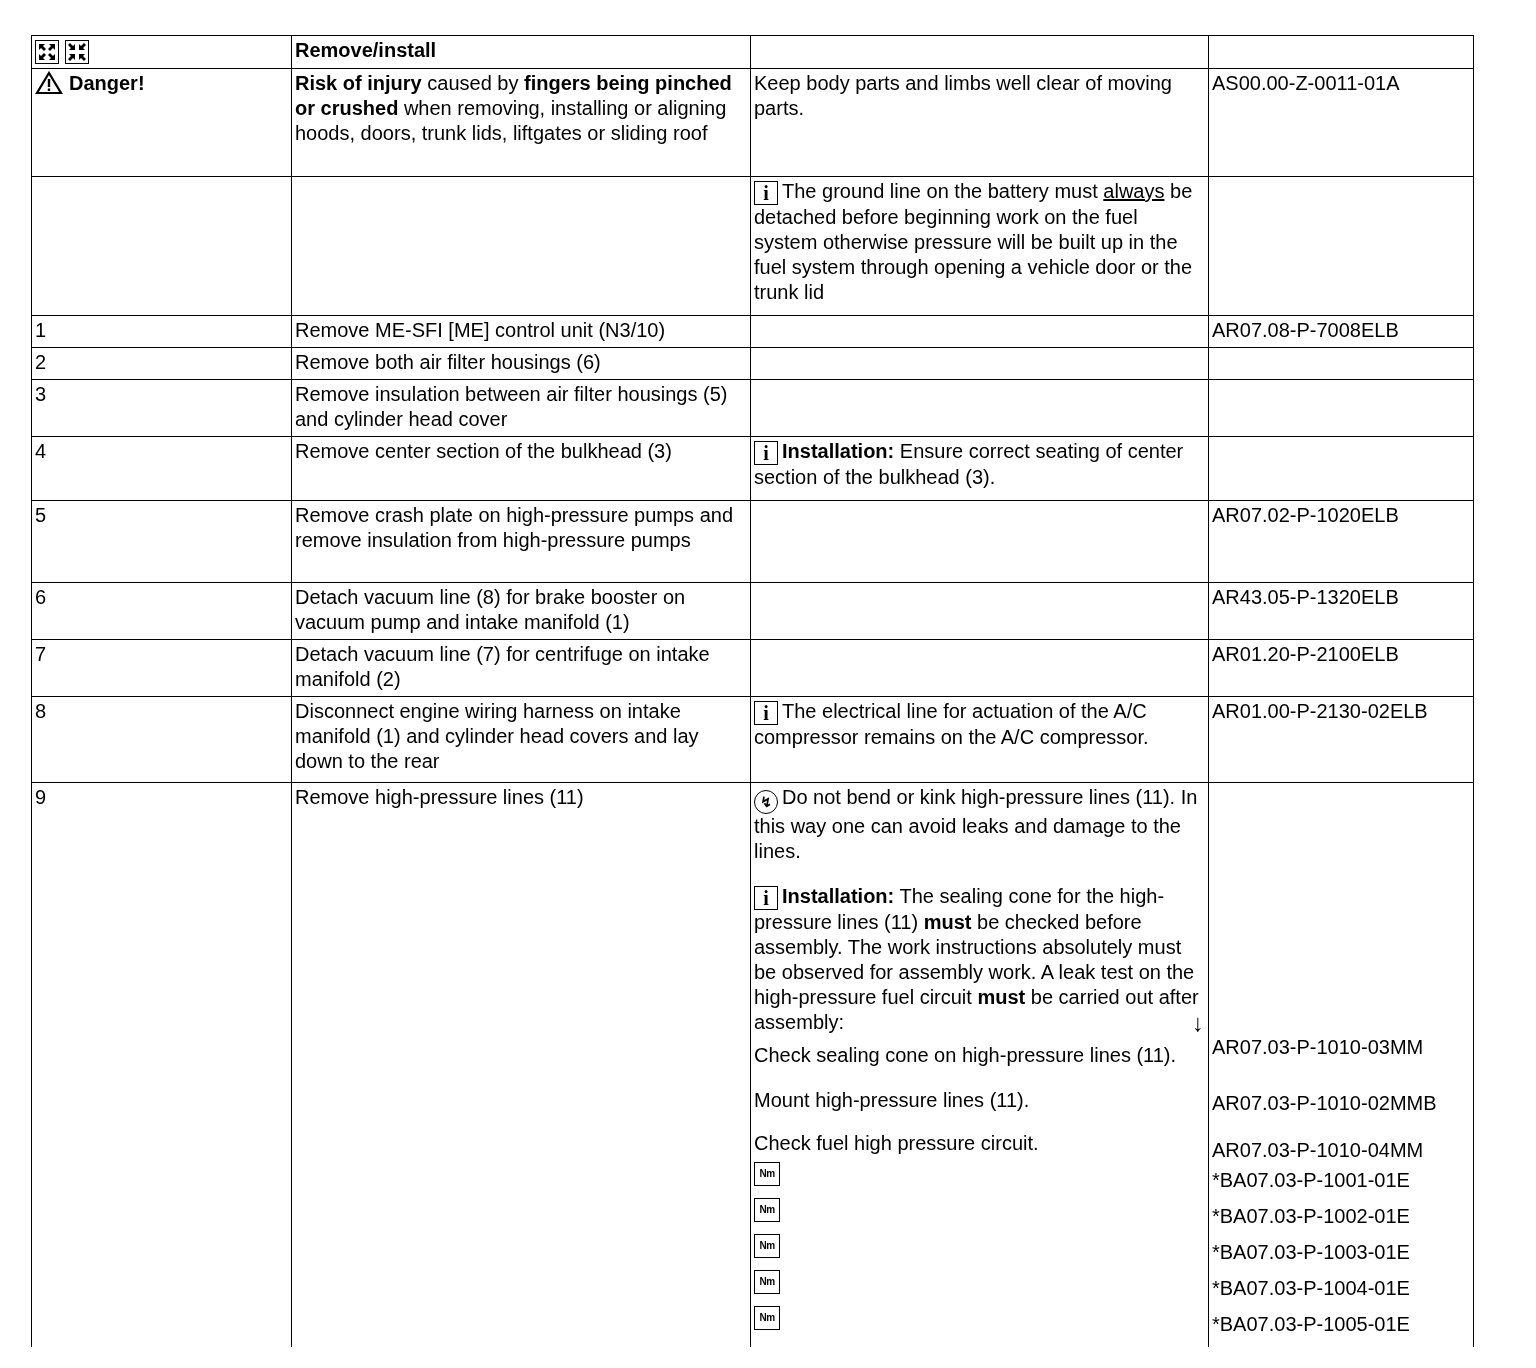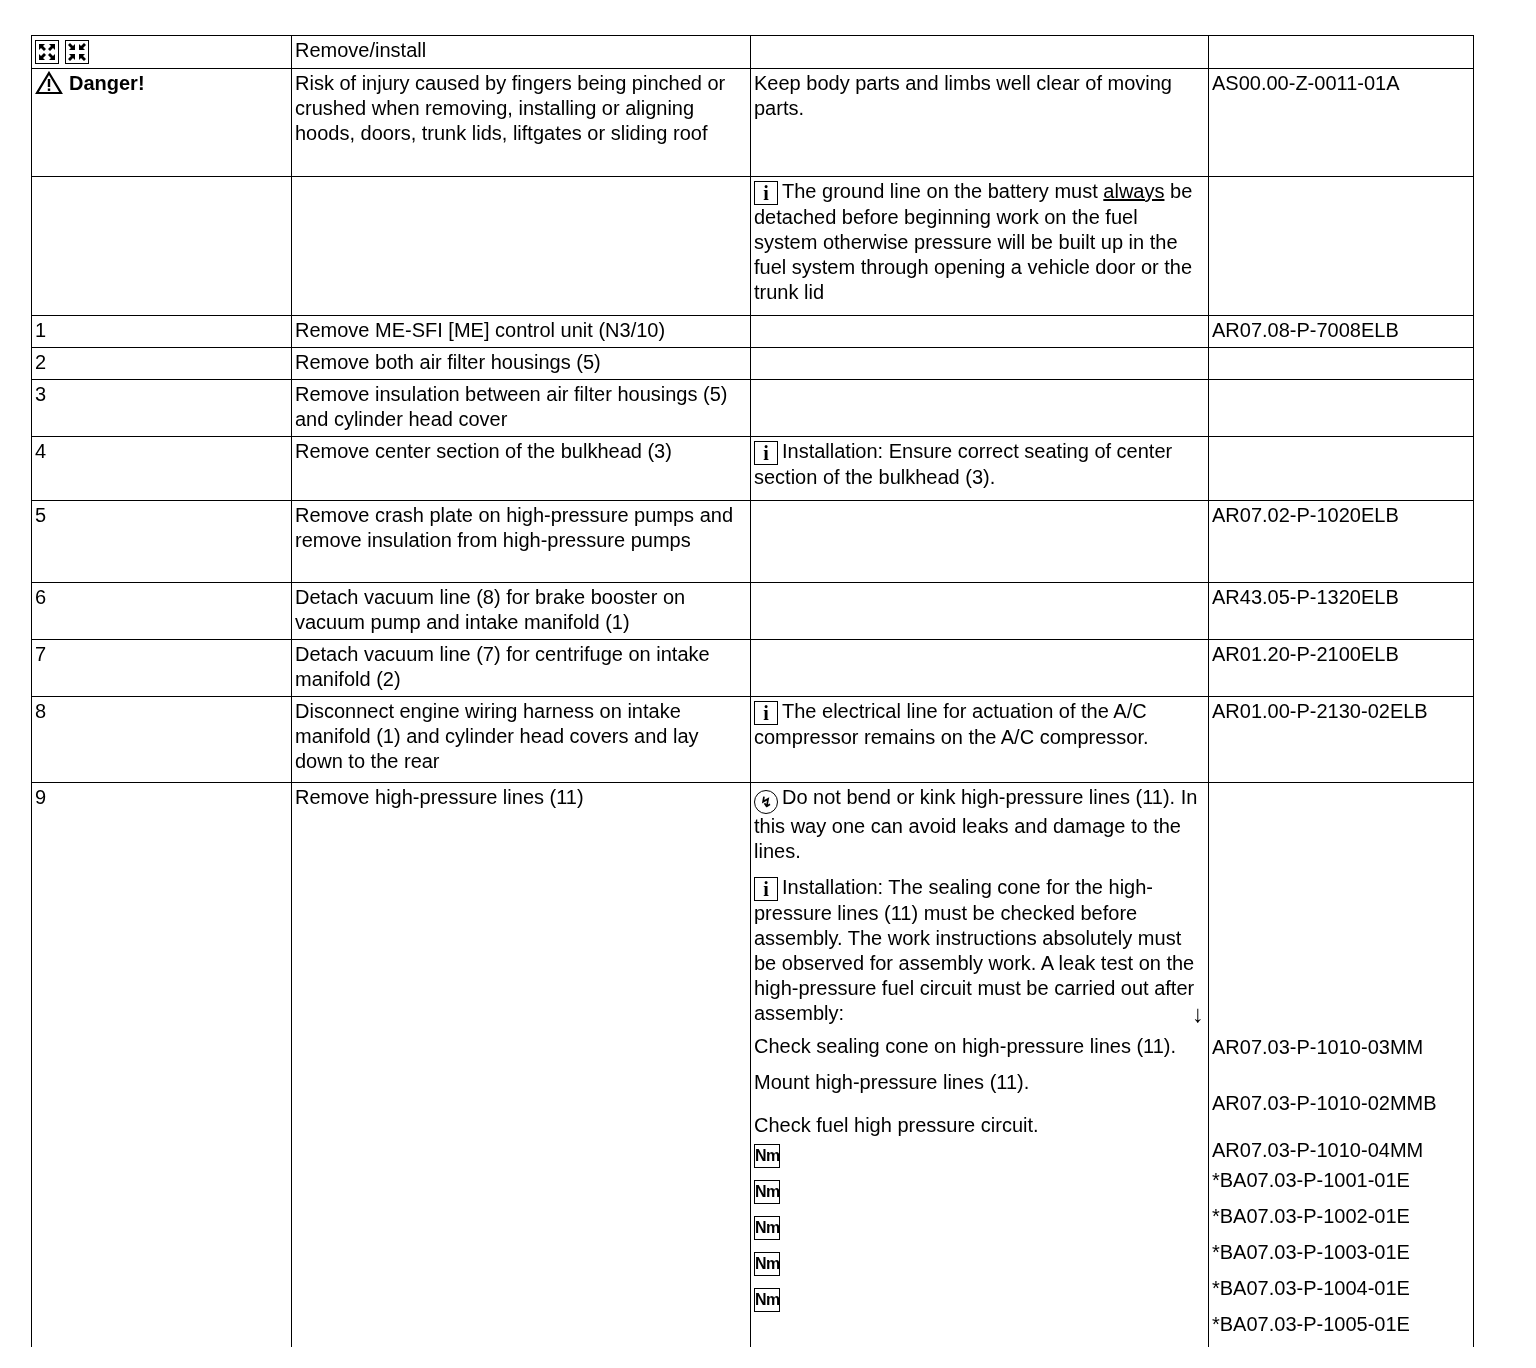--- a/index.html
+++ b/index.html
@@ -2,34 +2,34 @@
 <html><head>
 <meta charset="utf-8">
 <style>
   html, body { margin:0; padding:0; background:#ffffff; }
   body { width:1536px; height:1368px; position:relative; overflow:hidden;
          font-family:"Liberation Sans", sans-serif; font-size:20px; color:#000; }
   table.doc { position:absolute; left:31px; top:35px; width:1442px; border-collapse:collapse; table-layout:fixed; }
   table.doc td { border:1.5px solid #000; vertical-align:top; padding:2px 3px 4px 3px; line-height:25px; }
   col.c1 { width:260px; } col.c2 { width:459px; } col.c3 { width:458px; } col.c4 { width:265px; }
   table.doc tr.last td { border-bottom:none; }
-  .b { font-weight:normal; }
+  .b { font-weight:bold; }
   .u { font-weight:normal; text-decoration:underline; }
   .ic-box { display:inline-block; border:1.5px solid #000; width:22px; height:22px; line-height:22px; text-align:center;
             font-family:"Liberation Serif", serif; font-weight:bold; font-size:20px; vertical-align:-2px; margin-right:4px; }
   .nm-box { display:inline-block; border:1.5px solid #000; width:24px; height:22px; line-height:22px; text-align:center;
-            font-size:16px; font-weight:bold; vertical-align:middle; letter-spacing:-0.5px; }
+            font-size:10px; font-weight:bold; vertical-align:middle; letter-spacing:-0.5px; }
   .exp-icon { display:inline-block; border:1.5px solid #000; width:22px; height:22px; vertical-align:middle; margin-right:6px; position:relative; }
   .exp-icon svg { position:absolute; left:1px; top:1px; }
   .warn { display:inline-flex; align-items:center; font-weight:bold; }
   .warn svg { margin-right:6px; }
   .circle-ic { display:inline-block; width:22px; height:22px; border:1.8px solid #000; border-radius:50%; text-align:center;
                line-height:22px; font-weight:bold; font-size:14px; vertical-align:-3px; margin-right:4px; }
   .row9 td.c3cell { position:relative; }
-  .subline { margin-top:11px; }
+  .subline { margin-top:20px; }
   .nmrow { height:36px; display:flex; align-items:center; }
   .refline { line-height:25px; }
   .arrow { position:absolute; right:4px; font-size:24px; }
 </style>
 </head>
 <body>
 
 <table class="doc">
   <colgroup>
       <col class="c1">
@@ -72,21 +72,21 @@
     <td></td>
   </tr>
   <tr>
     <td>1</td>
     <td>Remove ME-SFI [ME] control unit (N3/10)</td>
     <td></td>
     <td>AR07.08-P-7008ELB</td>
   </tr>
   <tr>
     <td>2</td>
-    <td>Remove both air filter housings (5)</td>
+    <td>Remove both air filter housings (6)</td>
     <td></td>
     <td></td>
   </tr>
   <tr>
     <td>3</td>
     <td>Remove insulation between air filter housings (5) and cylinder head cover</td>
     <td></td>
     <td></td>
   </tr>
   <tr style="height:64px">

